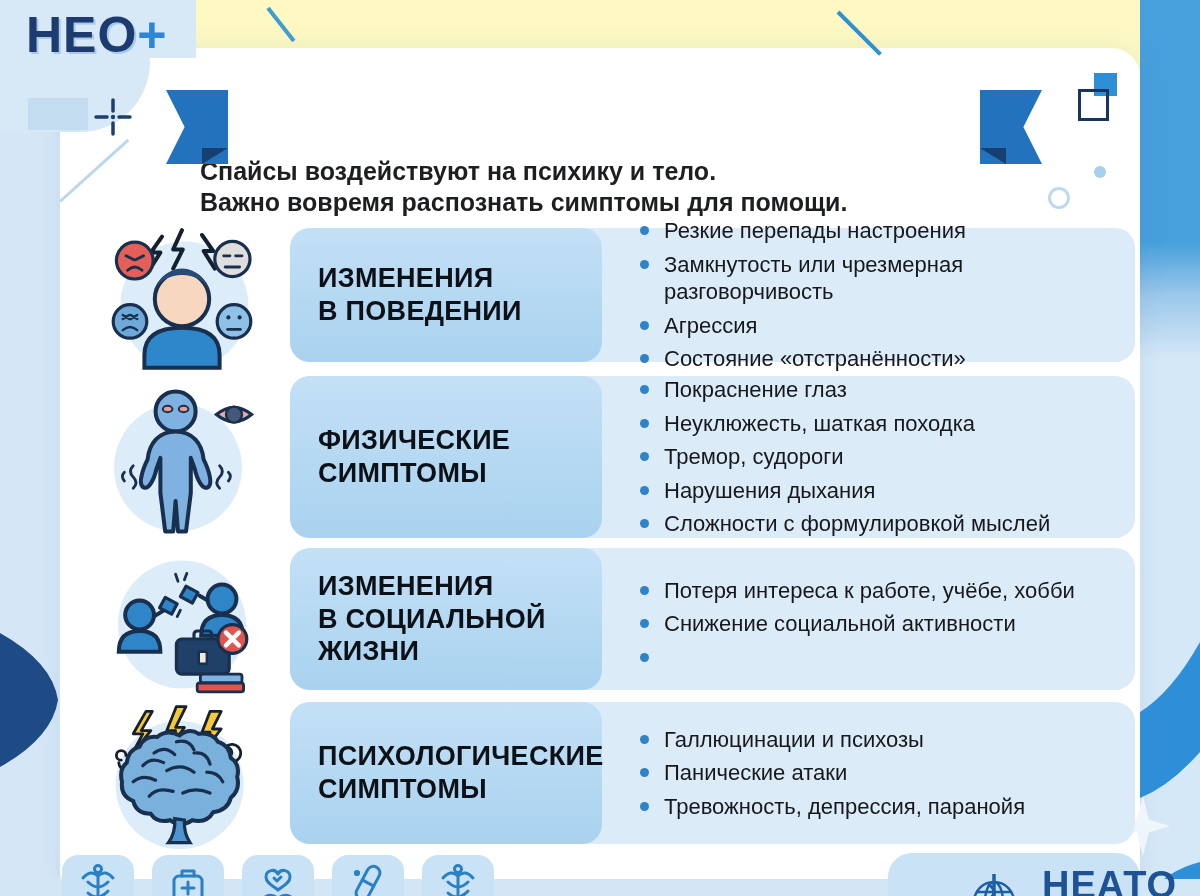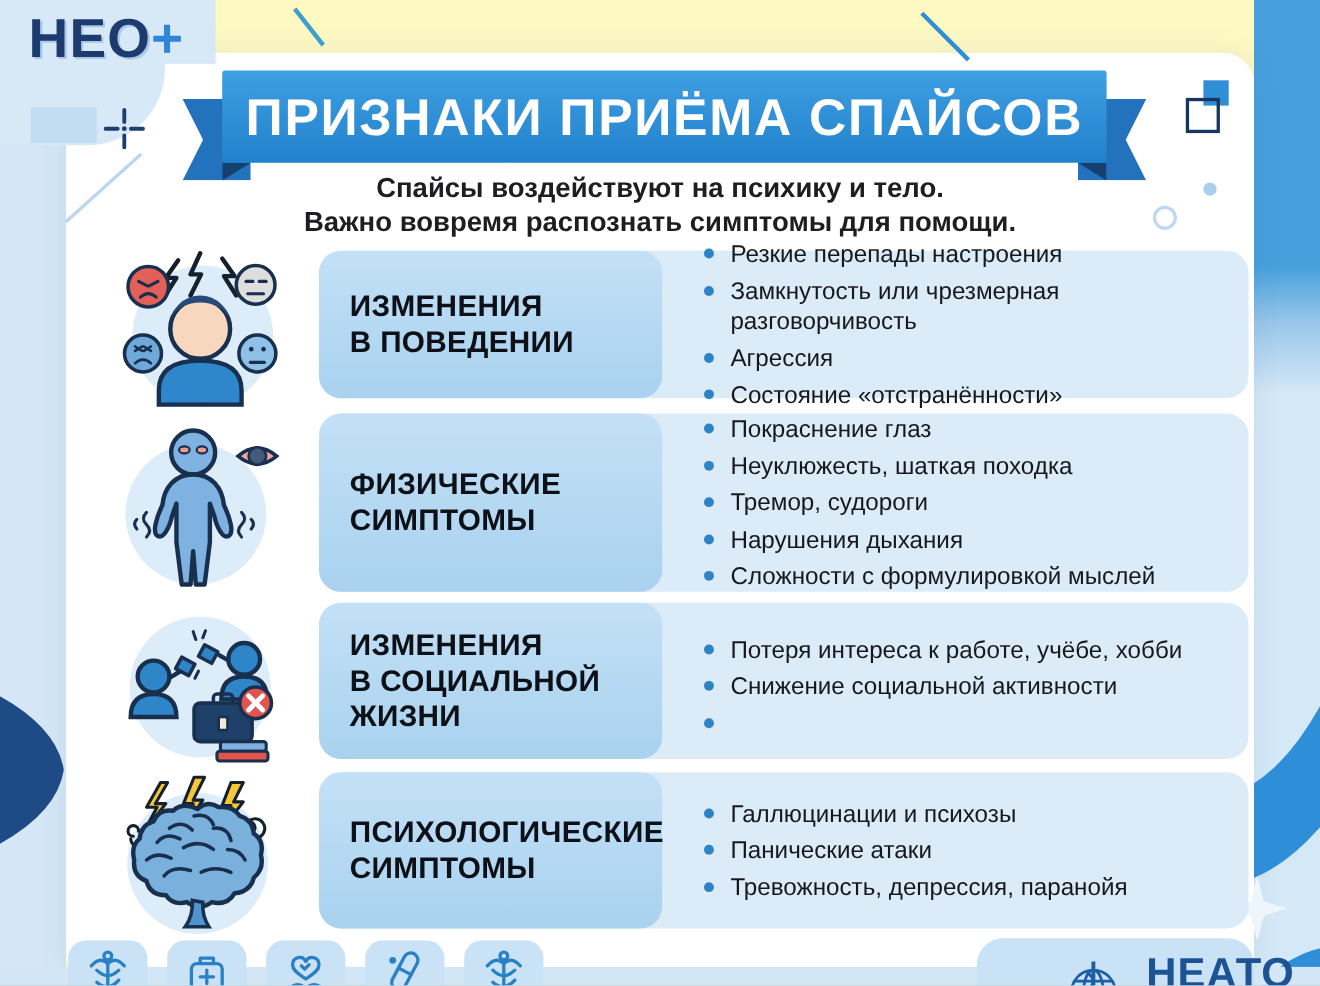--- a/index.html
+++ b/index.html
@@ -44,21 +44,21 @@
       background:linear-gradient(180deg,#3f9fe2,#2181cc);display:flex;align-items:center;justify-content:center;z-index:3;}
   .ribbon-band h1{margin:0;color:#fff;font-size:47px;font-weight:800;letter-spacing:1.5px;white-space:nowrap;}
   .tail{top:90px;width:62px;height:74px;background:#2272bd;z-index:1;}
   .tail-l{left:166px;clip-path:polygon(0 0,100% 0,100% 100%,0 100%,30% 50%);}
   .tail-r{left:980px;clip-path:polygon(0 0,100% 0,70% 50%,100% 100%,0 100%);}
   .fold{top:148px;width:26px;height:16px;background:#15406f;z-index:2;}
   .fold-l{left:202px;clip-path:polygon(0 0,100% 0,0 100%);}
   .fold-r{left:980px;clip-path:polygon(0 0,100% 0,100% 100%);}
 
   
-  .subtitle{left:200px;top:156px;width:800px;text-align:center;color:#1c1e21;
+  .subtitle{left:200px;top:156px;width:800px;color:#1c1e21;
       font-size:25px;font-weight:bold;line-height:31px;}
 
   
   .row{left:0;width:1200px;}
   .icon-wrap{position:absolute;left:72px;top:50%;transform:translateY(-50%);width:220px;
       display:flex;justify-content:center;}
   .panel{position:absolute;left:290px;top:0;bottom:0;width:845px;background:#dcebf8;border-radius:20px;display:flex;}
   .head{width:312px;flex:0 0 312px;background:linear-gradient(180deg,#c3e0f6,#a9d2ef);border-radius:20px;
       display:flex;align-items:center;padding-left:28px;box-sizing:border-box;
       font-size:27px;font-weight:800;line-height:1.22;color:#0d1117;white-space:pre-line;letter-spacing:.3px;}
@@ -112,23 +112,20 @@
     <g stroke="#1c3f6e" stroke-width="3.5" stroke-linecap="round">
       <path d="M19 2 V13 M19 25 V36 M2 19 H13 M25 19 H36"></path>
     </g>
       <circle cx="19" cy="19" r="2.2" fill="#1c3f6e"></circle>
   </svg>
 
   <div class="abs tail tail-l"></div>
   <div class="abs tail tail-r"></div>
   <div class="abs fold fold-l"></div>
   <div class="abs fold fold-r"></div>
-  <div class="abs ribbon-band">
-    <h1>ПРИЗНАКИ ПРИЁМА СПАЙСОВ</h1>
-  </div>
 
   <div class="abs subtitle">
     <div>Спайсы воздействуют на психику и тело.</div>
     <div>Важно вовремя распознать симптомы для помощи.</div>
   </div>
 
   <section class="abs row" style="top:228px;height:134px;">
     <div class="icon-wrap">
       <svg width="168" height="168" viewBox="0 0 210 210">
         <circle cx="108" cy="118" r="80" fill="#dcecf9"></circle>

